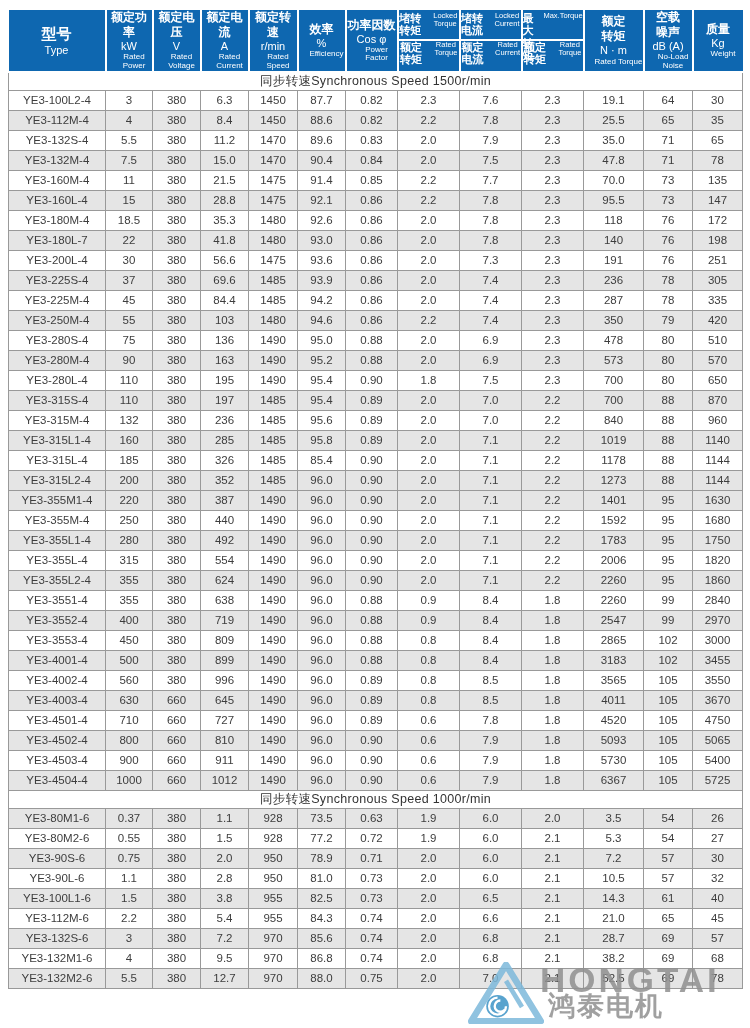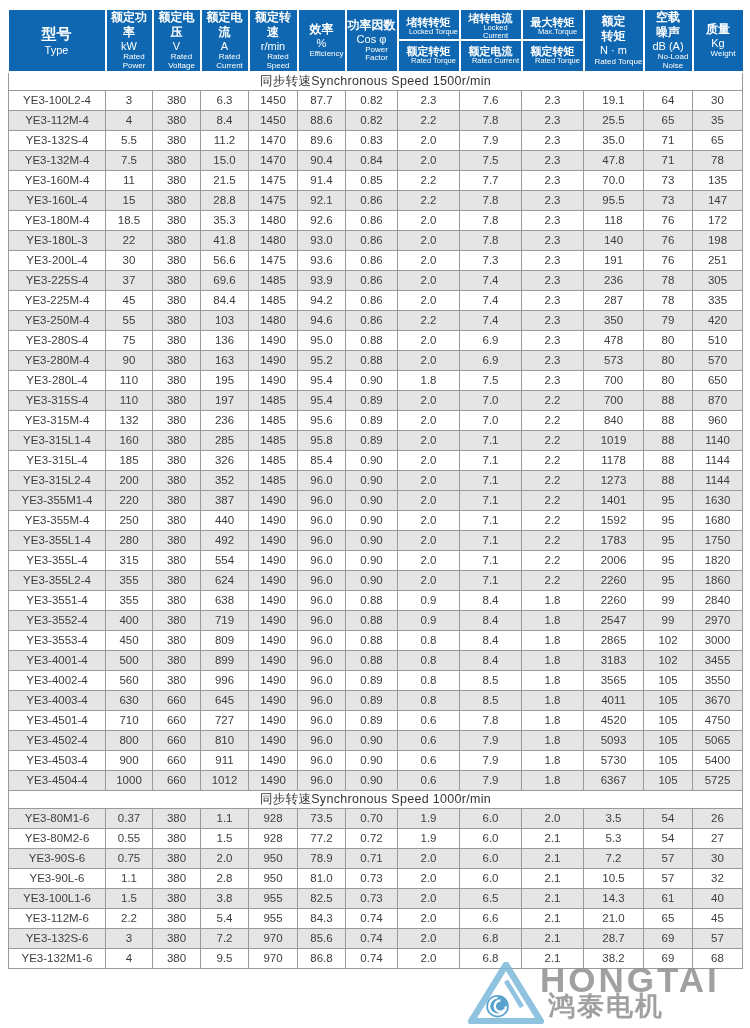--- a/index.html
+++ b/index.html
@@ -15,21 +15,21 @@
     color:#fff; border:2px solid #ffffff;
     vertical-align:middle; text-align:center; padding:0; font-weight:normal;
   }
   thead th:first-child { border-left:none; }
   thead th:last-child  { border-right:none; }
   .zh  { font-size:12px; font-weight:bold; line-height:1.25; }
   .zh-big { font-size:15px; font-weight:bold; line-height:1.3; }
   .unit { font-size:11px; line-height:1.2; }
   .en  { font-size:8px; line-height:1.1;margin-left:10px; }
   th.split { padding:0; }
-  th.split .half { height:27px; display:flex; flex-direction:column; justify-content:center; }
+  th.split .half { height:27px; display:flex; flex-direction:row; justify-content:center; }
   th.split .zh { font-size:11px; line-height:1.1; }
   th.split .en { font-size:7.5px; line-height:1.0; }
   th.split .divider { height:2px; background:#ffffff; }
 
   
   tbody td {
     border:1px solid var(--border,#999);
     height:20px; text-align:center; vertical-align:middle;
     font-size:11.5px; color:var(--text,#3d3d3d); background:#fff;
   }
@@ -258,21 +258,21 @@
           <td>92.6</td>
           <td>0.86</td>
           <td>2.0</td>
           <td>7.8</td>
           <td>2.3</td>
           <td>118</td>
           <td>76</td>
           <td>172</td>
         </tr>
         <tr class="shaded">
-          <td>YE3-180L-3</td>
+          <td>YE3-180L-7</td>
           <td>22</td>
           <td>380</td>
           <td>41.8</td>
           <td>1480</td>
           <td>93.0</td>
           <td>0.86</td>
           <td>2.0</td>
           <td>7.8</td>
           <td>2.3</td>
           <td>140</td>
@@ -687,21 +687,21 @@
         <tr class="section-row">
           <td colspan="13">同步转速Synchronous Speed  1000r/min</td>
         </tr>
         <tr class="shaded">
           <td>YE3-80M1-6</td>
           <td>0.37</td>
           <td>380</td>
           <td>1.1</td>
           <td>928</td>
           <td>73.5</td>
-          <td>0.70</td>
+          <td>0.63</td>
           <td>1.9</td>
           <td>6.0</td>
           <td>2.0</td>
           <td>3.5</td>
           <td>54</td>
           <td>26</td>
         </tr>
         <tr>
           <td>YE3-80M2-6</td>
           <td>0.55</td>
@@ -799,20 +799,35 @@
           <td>9.5</td>
           <td>970</td>
           <td>86.8</td>
           <td>0.74</td>
           <td>2.0</td>
           <td>6.8</td>
           <td>2.1</td>
           <td>38.2</td>
           <td>69</td>
           <td>68</td>
+        </tr>
+        <tr class="shaded">
+          <td>YE3-132M2-6</td>
+          <td>5.5</td>
+          <td>380</td>
+          <td>12.7</td>
+          <td>970</td>
+          <td>88.0</td>
+          <td>0.75</td>
+          <td>2.0</td>
+          <td>7.0</td>
+          <td>2.1</td>
+          <td>52.5</td>
+          <td>69</td>
+          <td>78</td>
         </tr>
       </tbody>
   </table>
 
   <div class="watermark">
     <svg class="wm-logo" viewBox="0 0 80 66">
       <path d="M40 3 L77 63 L3 63 Z" fill="none" stroke="#7db9db" stroke-width="7" stroke-linejoin="round"></path>
       <path d="M40 20 L57 48" fill="none" stroke="#7db9db" stroke-width="5"></path>
       <circle cx="31" cy="47" r="12" fill="#3b93c6"></circle>
       <path d="M31 38 a9 9 0 1 0 9 9 a6 6 0 1 1 -6 -6" fill="none" stroke="#ffffff" stroke-width="2.5"></path>

